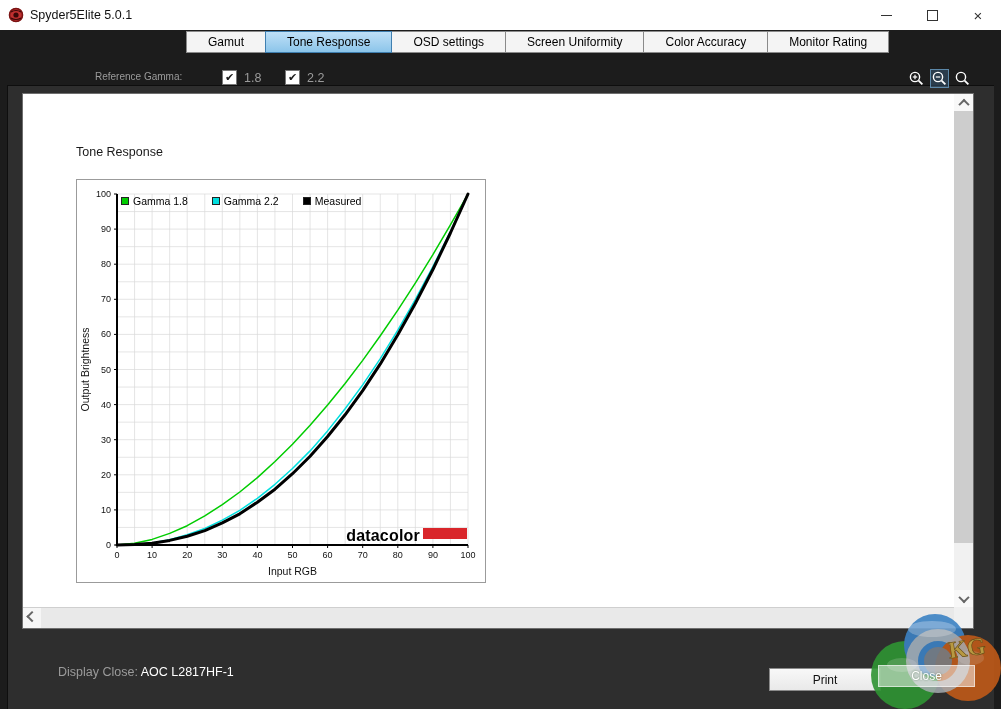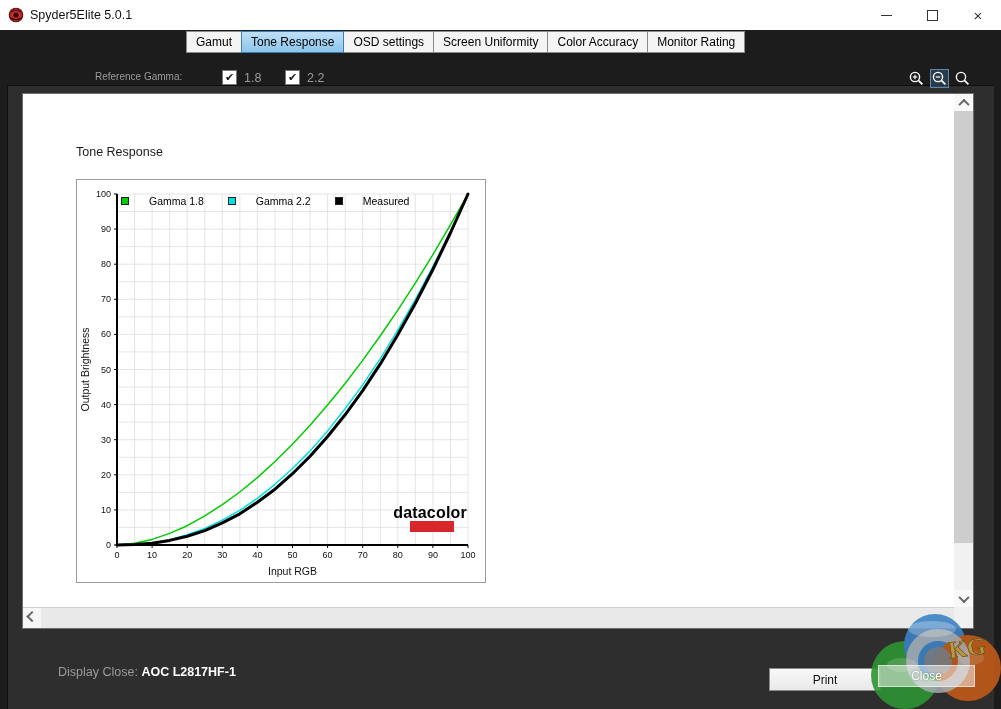--- a/index.html
+++ b/index.html
@@ -17,21 +17,21 @@
   .max-glyph{width:9px;height:9px;border:1px solid #333;}
   .close-glyph{font-size:15px;color:#333;line-height:1;}
 
   
   .dark{position:absolute;left:0;top:30px;width:1001px;height:679px;background:#1c1c1c;}
   .main-panel{position:absolute;left:7px;top:55px;width:986px;height:647px;
               background:#2e2e2e;border-top:1px solid #0e0e0e;border-left:1px solid #0e0e0e;}
 
   
   .tabs{position:absolute;left:187px;top:31px;display:flex;z-index:6;}
-  .tab{height:20px;line-height:20px;padding:0 9px;background:#f4f4f4;
+  .tab{height:20px;line-height:20px;padding:0 21px;background:#f4f4f4;
        border:1px solid #8a8a8a;margin-left:-1px;font-size:12px;color:#000;
        white-space:nowrap;cursor:default;}
   .tab.selected{background:linear-gradient(#bfe0f7,#8cc5ea);border-color:#3f7fb0;
        position:relative;z-index:2;}
 
   
   .ref-label{position:absolute;left:95px;top:71px;font-size:10px;color:#9b9b9b;z-index:5;}
   .checkbox{position:absolute;width:13px;height:13px;background:#fff;border:1px solid #777;
             z-index:5;display:flex;align-items:center;justify-content:center;cursor:default;}
   .checkbox.checked::after{content:"\2714";font-size:11px;color:#1a1a1a;line-height:1;}
@@ -48,45 +48,45 @@
                background:#fff;border:1px solid #6e6e6e;box-sizing:border-box;z-index:4;}
   .measured-text{position:absolute;left:53px;top:17px;font-size:12.5px;color:#1a1a1a;}
   .section-title{position:absolute;left:53px;top:51px;font-size:12.5px;color:#1a1a1a;}
 
   .chart-box{position:absolute;left:53px;top:85px;width:410px;height:404px;
              border:1px solid #9b9b9b;background:#fff;box-sizing:border-box;}
   .chart-box svg{display:block;}
   .tick{font-size:9px;fill:#111;font-family:"Liberation Sans",sans-serif;}
   .axis-label{font-size:10.5px;fill:#111;font-family:"Liberation Sans",sans-serif;}
   .legend{position:absolute;left:44px;top:15px;display:flex;gap:24px;align-items:center;}
-  .legend-item{display:flex;align-items:center;gap:20px;font-size:10.5px;color:#000;}
+  .legend-item{display:flex;align-items:center;gap:4px;font-size:10.5px;color:#000;}
   .legend-swatch{width:8px;height:8px;border:1px solid #222;box-sizing:border-box;}
-  .dc-logo{position:absolute;right:18px;bottom:36px;display:flex;align-items:center;
-           border-bottom:2px solid #000;padding-bottom:12px;flex-direction:column;}
+  .dc-logo{position:absolute;right:18px;bottom:36px;display:flex;align-items:flex-start;
+           border-bottom:2px solid #000;padding-bottom:0;}
   .dc-text{font-size:16px;font-weight:800;color:#000;letter-spacing:.2px;line-height:1;}
   .dc-bar{width:44px;height:11px;background:#d9262b;margin-left:3px;}
 
   
   .vsb{position:absolute;top:0;right:0;width:19px;height:513px;background:#f1f1f1;}
   .vsb-up,.vsb-down{position:absolute;left:0;width:19px;height:17px;background:#f8f8f8;
         display:flex;align-items:center;justify-content:center;}
   .vsb-up{top:0;} .vsb-down{bottom:0;}
   .vsb-thumb{position:absolute;left:0;top:17px;width:19px;height:432px;background:#cdcdcd;}
   .hsb{position:absolute;left:0;bottom:0;width:931px;height:21px;background:#e9e9e9;
        border-top:1px solid #cfcfcf;box-sizing:border-box;display:flex;}
   .hsb-left{width:18px;height:100%;background:#f6f6f6;display:flex;align-items:center;justify-content:center;}
   .sb-corner{position:absolute;right:0;bottom:0;width:19px;height:21px;background:#f0f0f0;}
   .chev{width:6px;height:6px;border-left:2px solid #666;border-top:2px solid #666;display:inline-block;}
   .chev.up{transform:rotate(45deg) translate(1px,1px);}
   .chev.down{transform:rotate(225deg) translate(1px,1px);}
   .chev.left{transform:rotate(-45deg) translate(1px,-1px);}
 
   
   .display-name{position:absolute;left:58px;top:665px;font-size:12.5px;color:#9b9b9b;z-index:5;}
-  .display-name b{color:#fff;font-weight:bold;}
+  .display-name b{color:#fff;font-weight:normal;}
   .print-btn{position:absolute;left:769px;top:668px;width:112px;height:23px;
              background:linear-gradient(#f8f8f8,#e9e9e9);border:1px solid #8a8a8a;
              box-sizing:border-box;font-size:12px;color:#111;display:flex;align-items:center;
              justify-content:center;z-index:5;cursor:default;}
   .close-btn{position:absolute;left:878px;top:665px;width:97px;height:22px;
              background:rgba(255,255,255,.5);border:1px solid rgba(255,255,255,.55);
              box-sizing:border-box;font-size:12px;color:#fff;display:flex;align-items:center;
              justify-content:center;z-index:9;cursor:default;text-shadow:0 0 2px rgba(0,60,0,.5);}
   .kg-mark{position:absolute;left:868px;top:613px;width:135px;height:96px;z-index:8;pointer-events:none;}
 </style>

